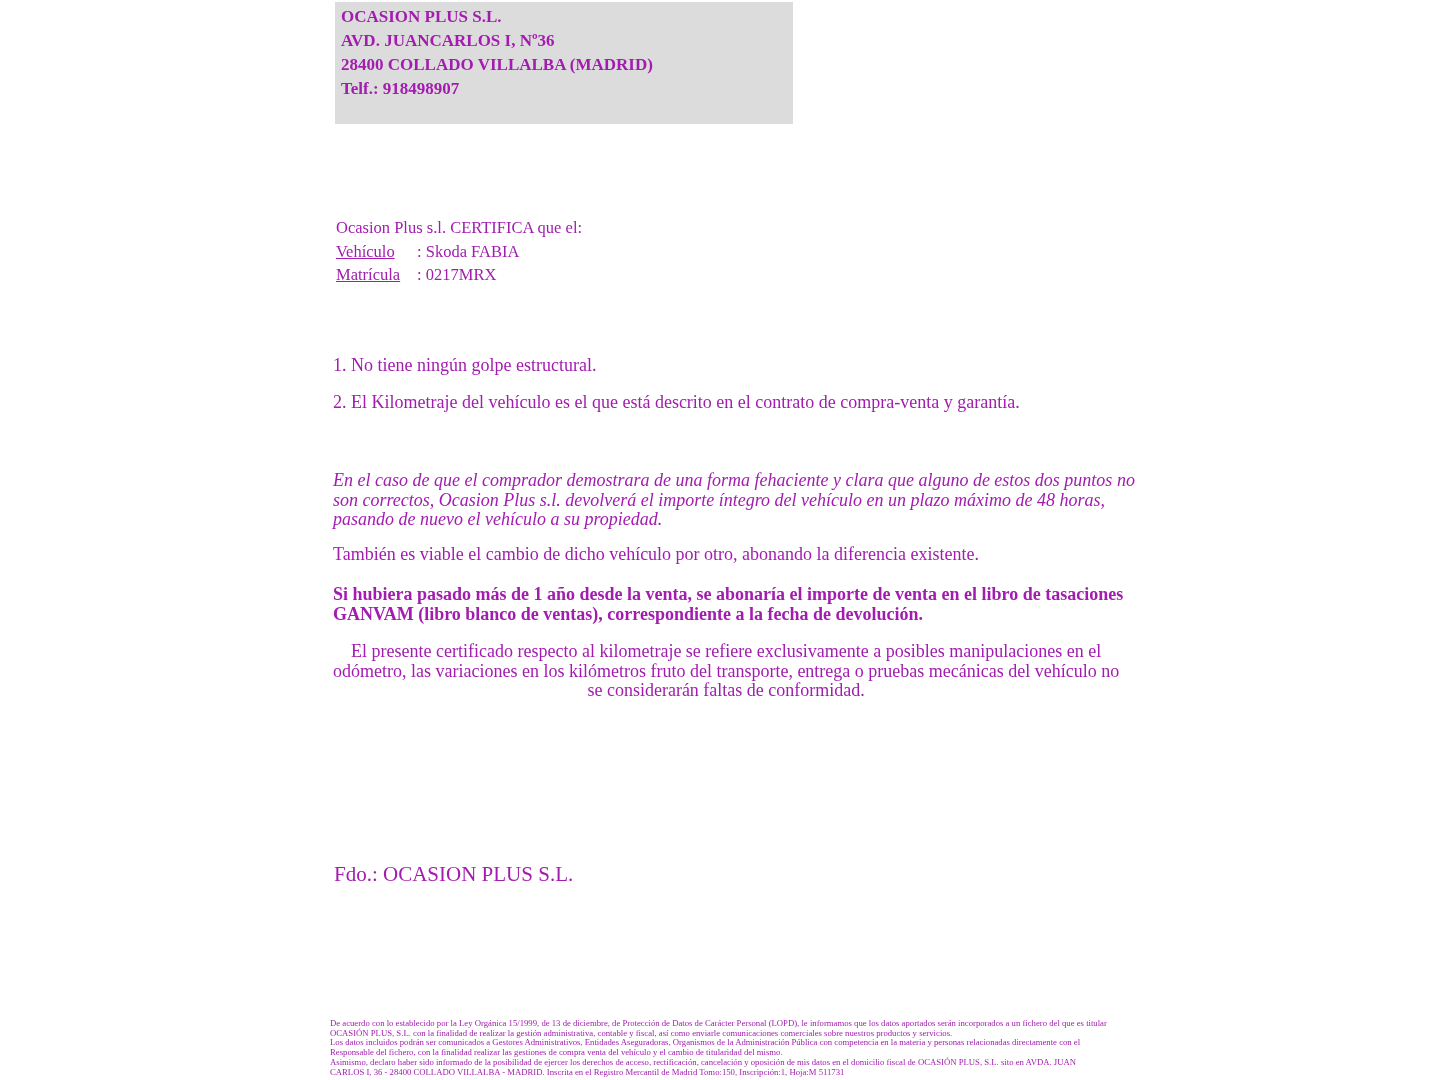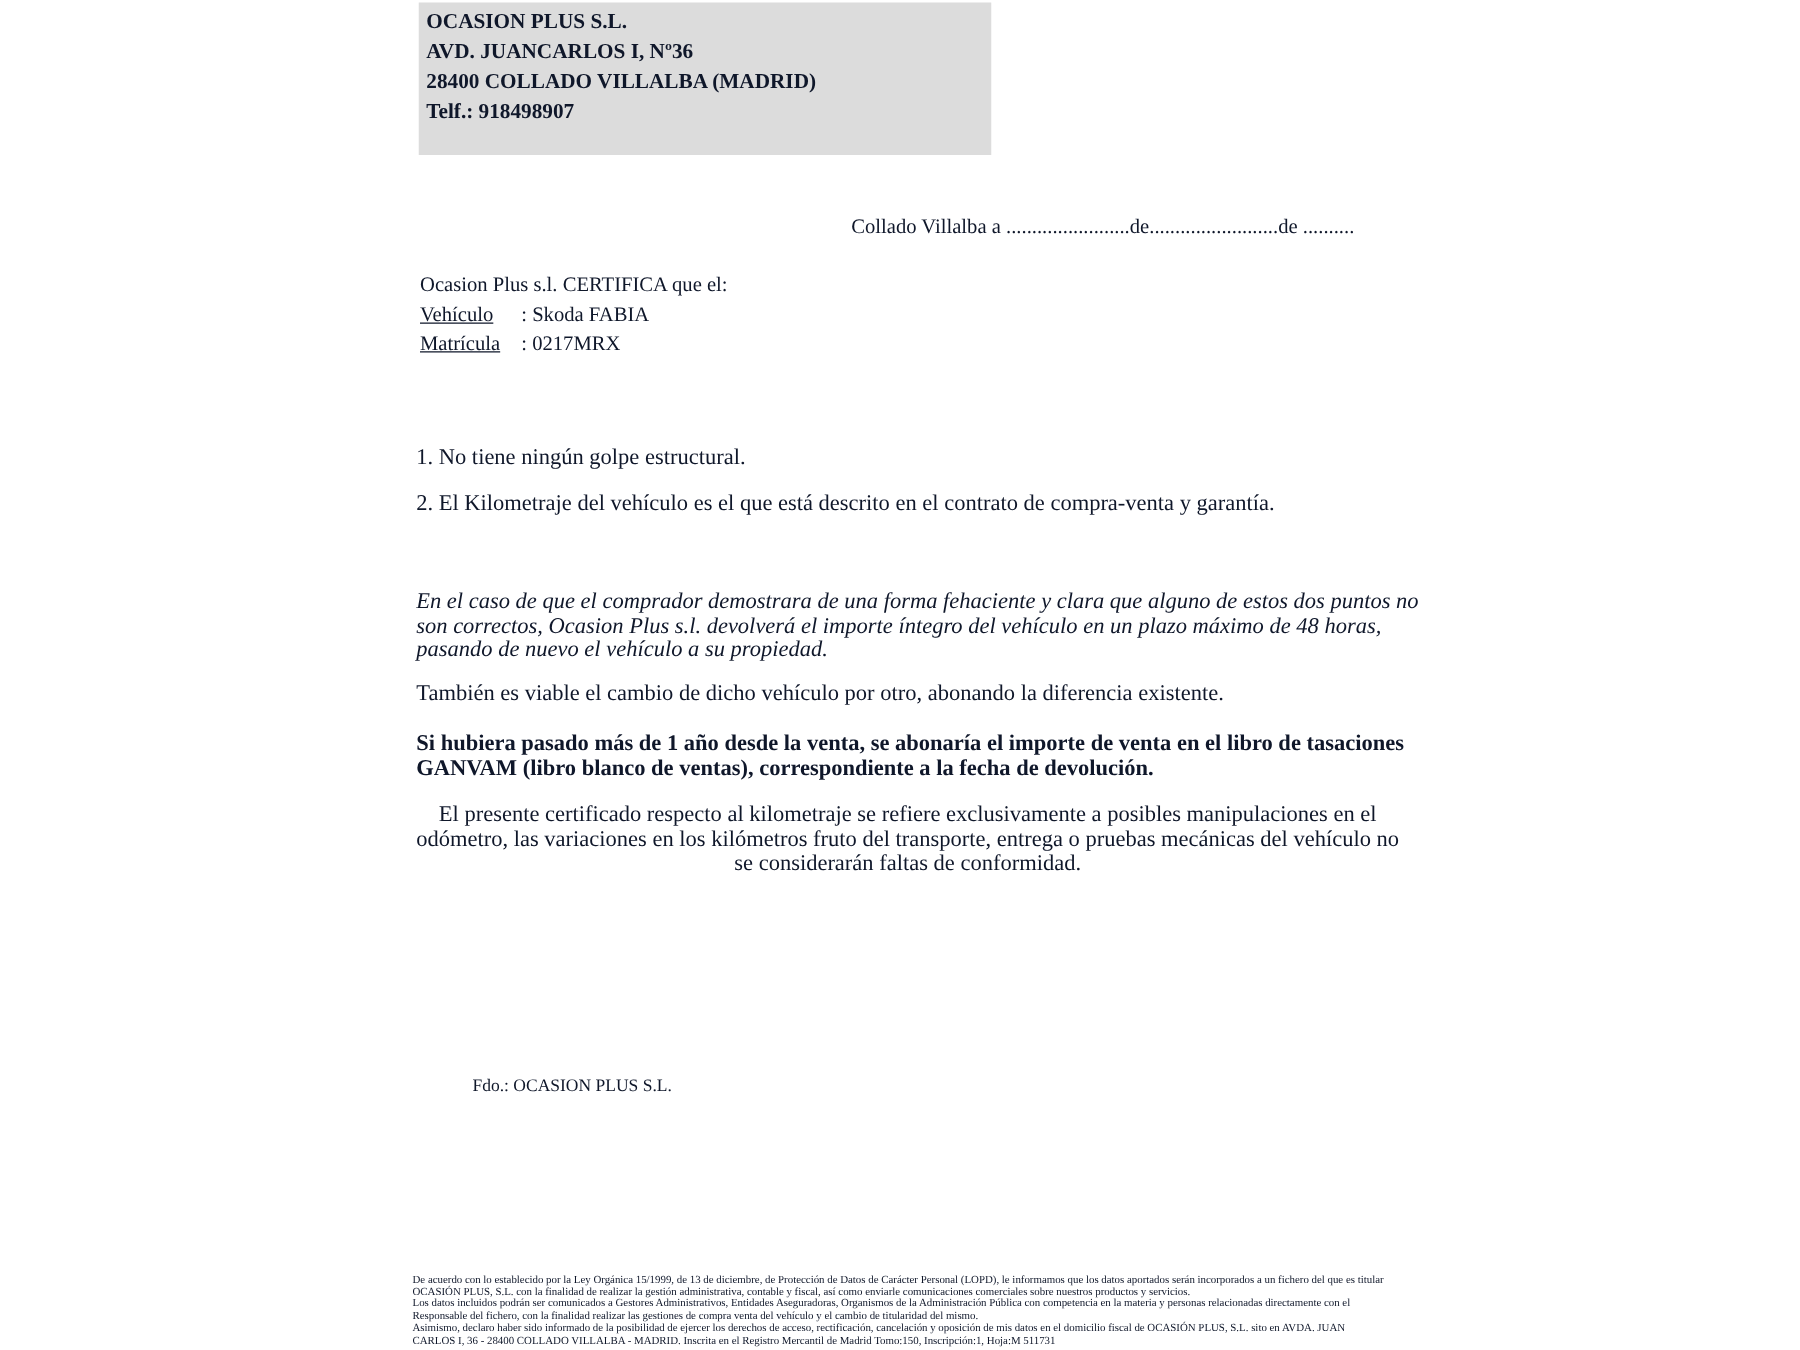--- a/index.html
+++ b/index.html
@@ -6,21 +6,21 @@
     margin: 0;
     padding: 0;
     background: #ffffff;
   }
   .page {
     position: relative;
     width: 1440px;
     height: 1080px;
     background: #ffffff;
     font-family: "Liberation Serif", "DejaVu Serif", serif;
-    color: #0f172a;
+    color: #a21caf;
     overflow: hidden;
   }
   .header-box {
     position: absolute;
     left: 335px;
     top: 2px;
     width: 458px;
     height: 122px;
     box-sizing: border-box;
     padding: 3px 0 0 6px;
@@ -57,22 +57,21 @@
   .pt1 { top: 325px; }
   .pt2 { top: 362px; }
   .para1 { top: 440px; font-style: italic; }
   .para2 { top: 514px; }
   .para3 { top: 554px; font-weight: bold; }
   .para4 { top: 611px; text-align: center; }
   .signature {
     position: absolute;
     left: 334px;
     top: 862px;
-    font-size: 14px;
-    margin-left: 44px;
+    font-size: 21px;
   }
   .legal {
     position: absolute;
     left: 330px;
     top: 1019px;
     font-size: 8.7px;
     line-height: 9.7px;
     white-space: nowrap;
   }
 </style>
@@ -81,21 +80,20 @@
 
 <div class="page">
 
   <div class="header-box" style="background: rgb(220, 220, 220);">
     <div>OCASION PLUS S.L.</div>
     <div>AVD. JUANCARLOS I, Nº36</div>
     <div>28400 COLLADO VILLALBA (MADRID)</div>
     <div>Telf.: 918498907</div>
   </div>
 
-  <div class="date-line">Collado Villalba a ........................de.........................de ..........</div>
 
   <div class="certify-block">
     <div>Ocasion Plus s.l. CERTIFICA que el:</div>
     <div>
       <span class="label-col"><span class="underlined">Vehículo</span></span><span>: Skoda FABIA</span>
     </div>
     <div>
       <span class="label-col"><span class="underlined">Matrícula</span></span><span>: 0217MRX</span>
     </div>
   </div>

